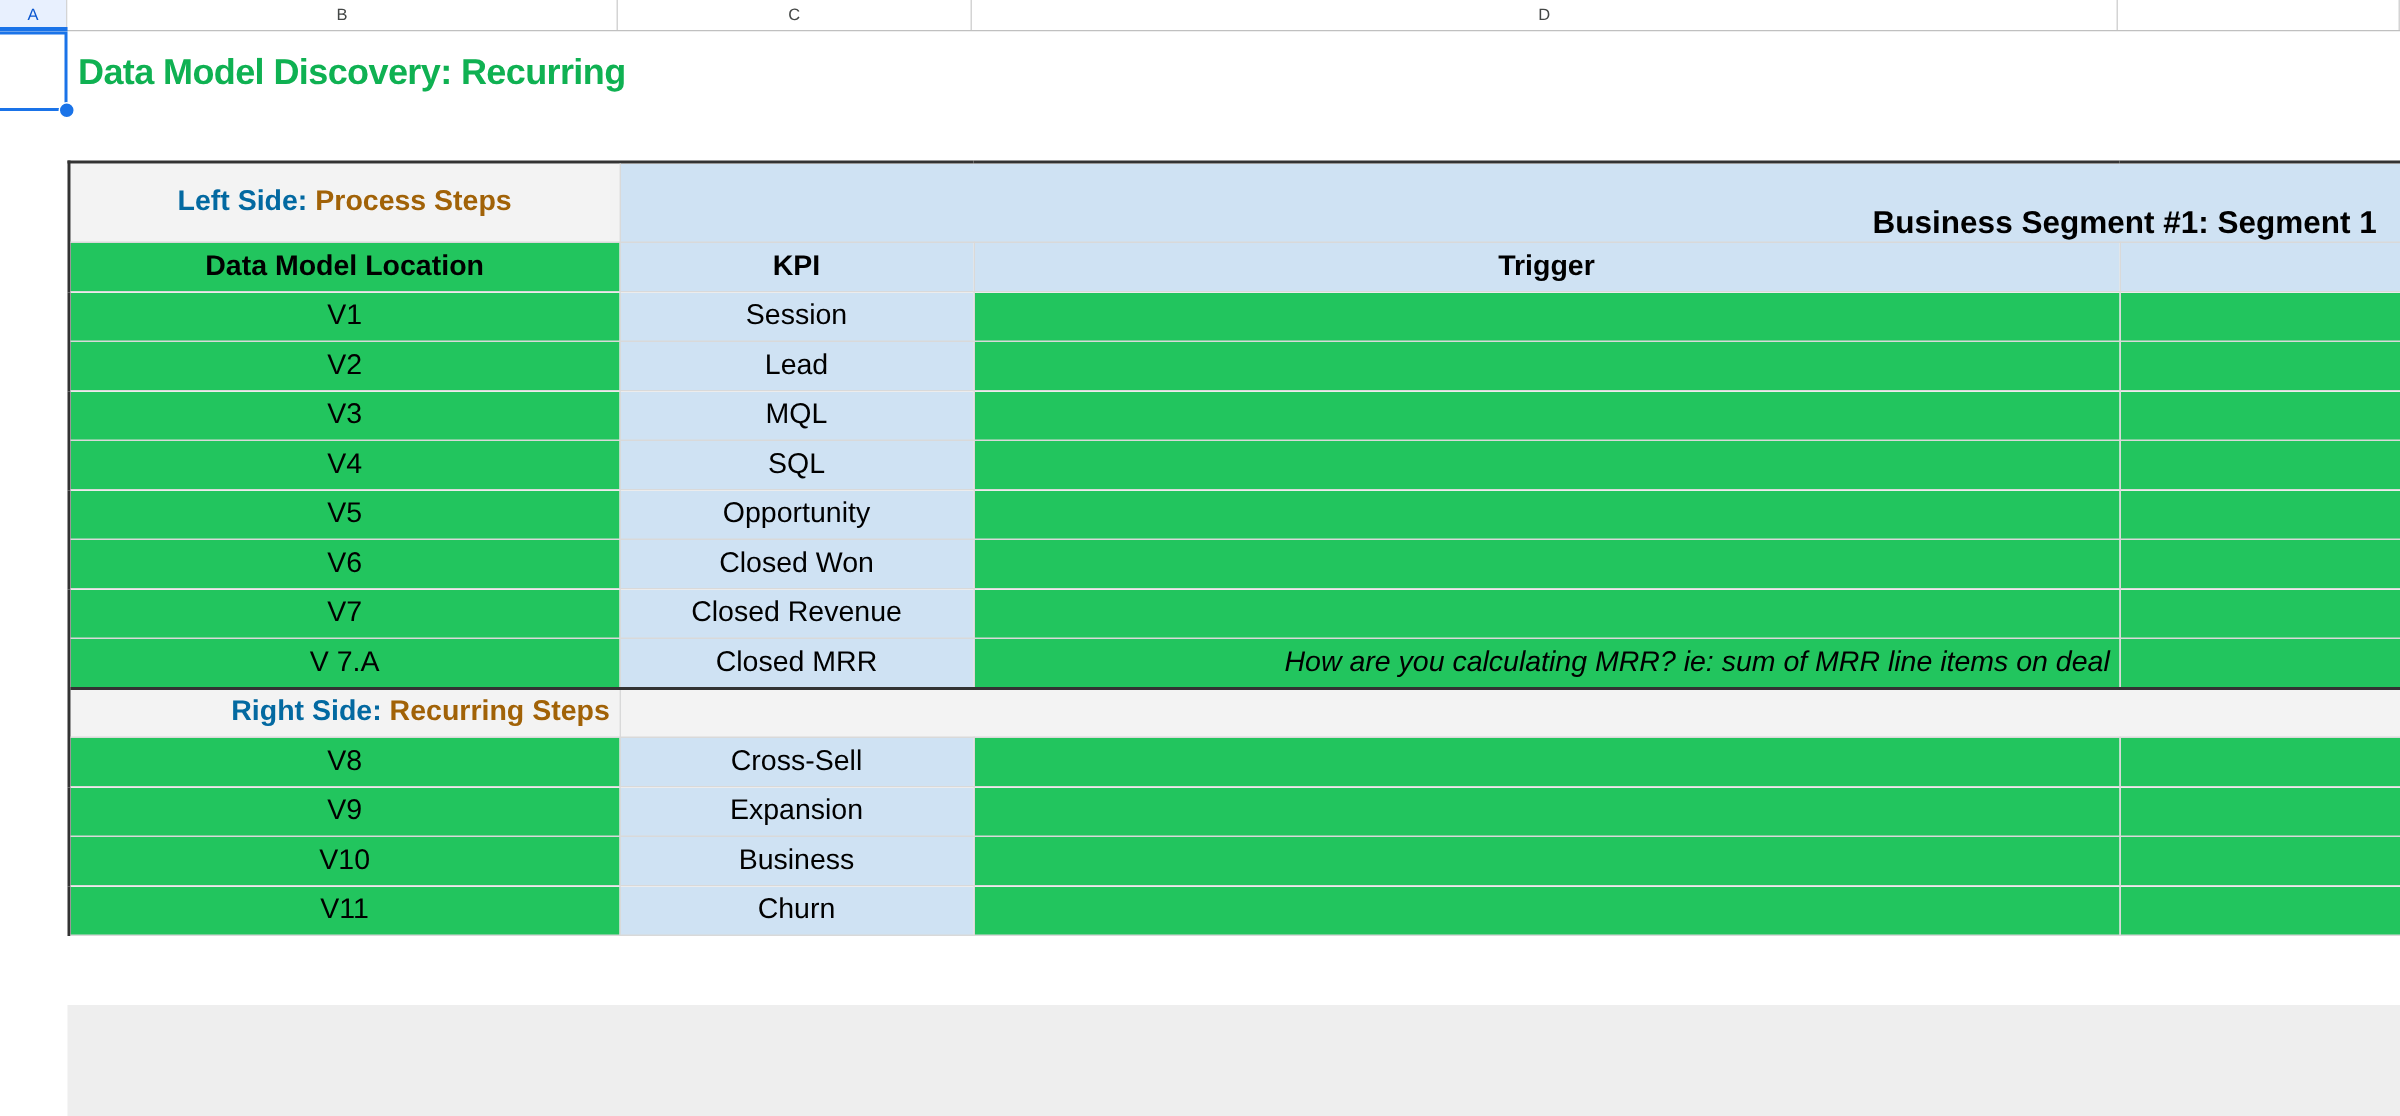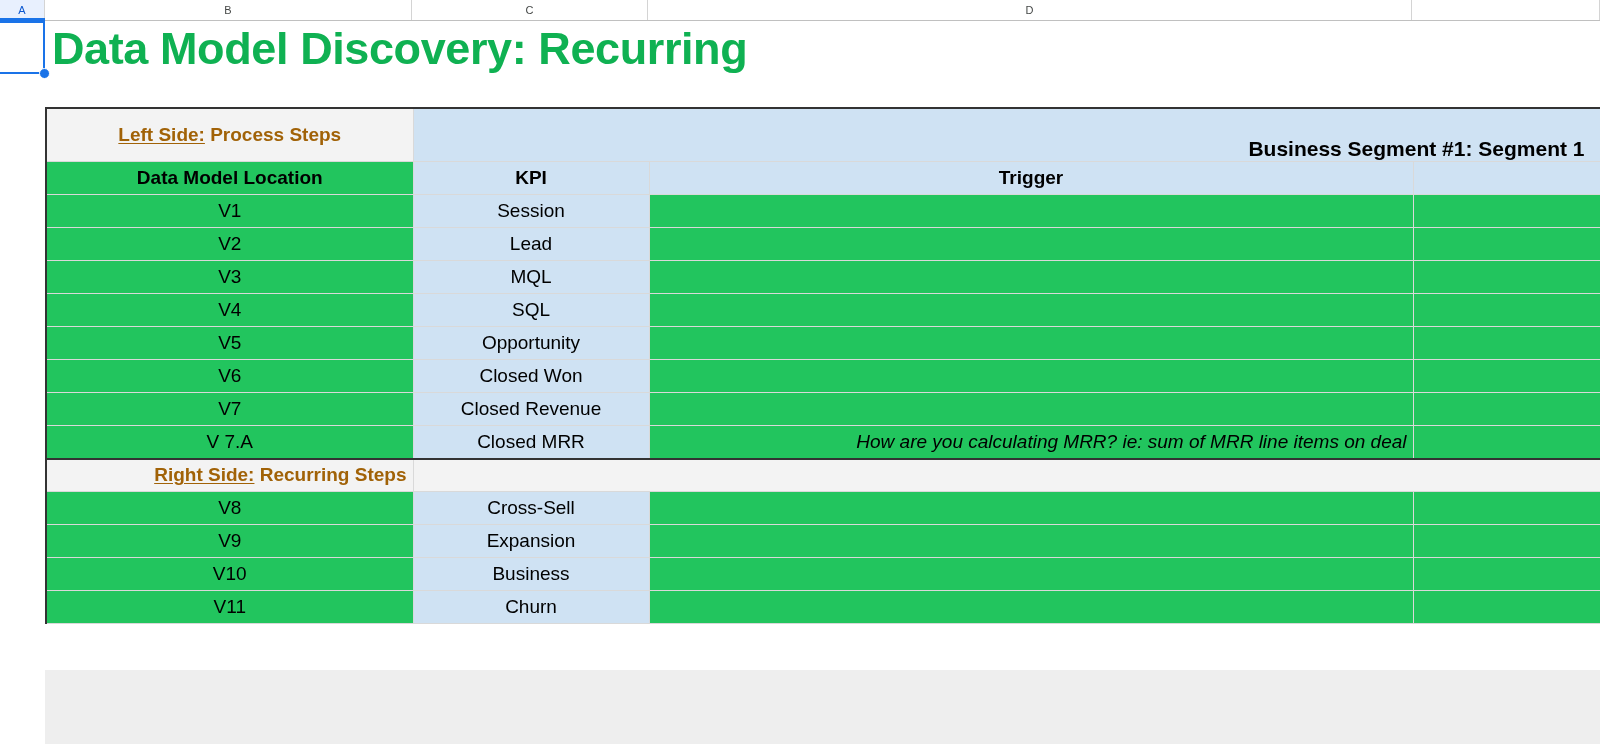--- a/index.html
+++ b/index.html
@@ -62,21 +62,21 @@
     position: absolute;
     left: 45px; top: 670px;
     width: 1555px; height: 74px;
     background: #eeeeee;
   }
 
   
   .title {
     position: absolute;
     left: 52px; top: 26px;
-    font-size: 45px;
+    font-size: 24px;
     font-weight: 700;
     color: #0fb152;
     letter-spacing: -0.4px;
     white-space: nowrap;
     line-height: 46px;
   }
 
   
   .sel-cell {
     position: absolute;
@@ -123,21 +123,21 @@
 
   .c-center { text-align: center; }
   .c-right  { text-align: right; margin-top: 28px; }
   .c-left   { text-align: right; }
 
   .fill-blue { background: #cfe2f3; }
   .fill-grey { background: #f3f3f3; }
   .fill-white { background: #22c55e; }
 
   .green-text { color: #a16207; }
-  .green-ul { color: #a16207; text-decoration: underline; text-underline-offset: 2px; }
+  .green-ul { color: #0369a1; text-underline-offset: 2px; }
 
   
   .bt-dark { border-top: 2px solid #333333; }
   .bb-dark { border-bottom: 2px solid #333333; }
   .bl-dark { border-left: 2px solid #333333; }
   .br-dark { border-right: 2px solid #333333; }
   .br-none { border-right: none; }
 
   .section-head {
     font-size: 21px;

